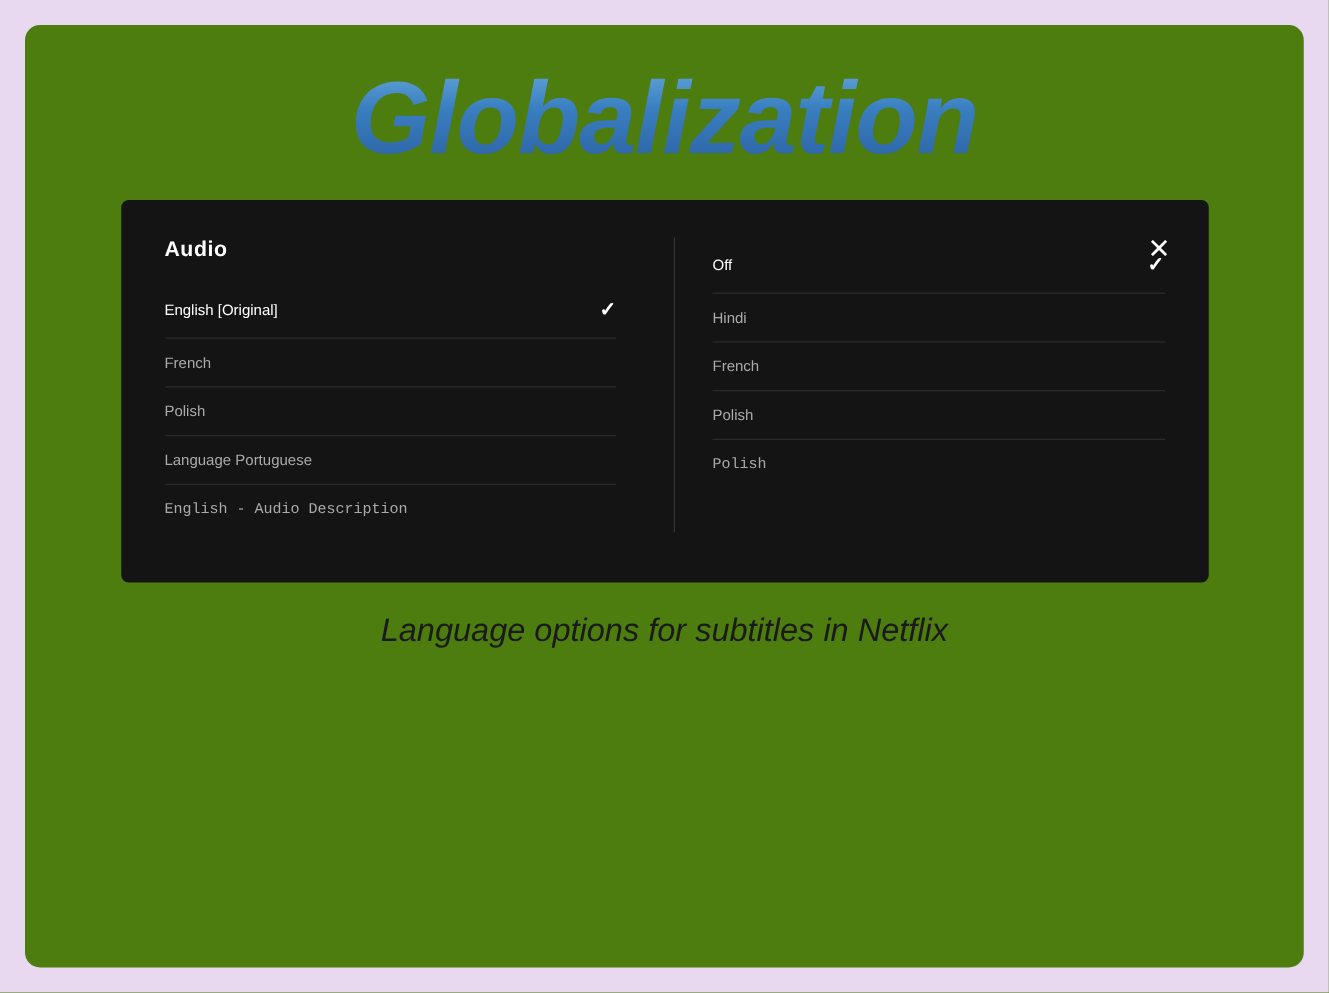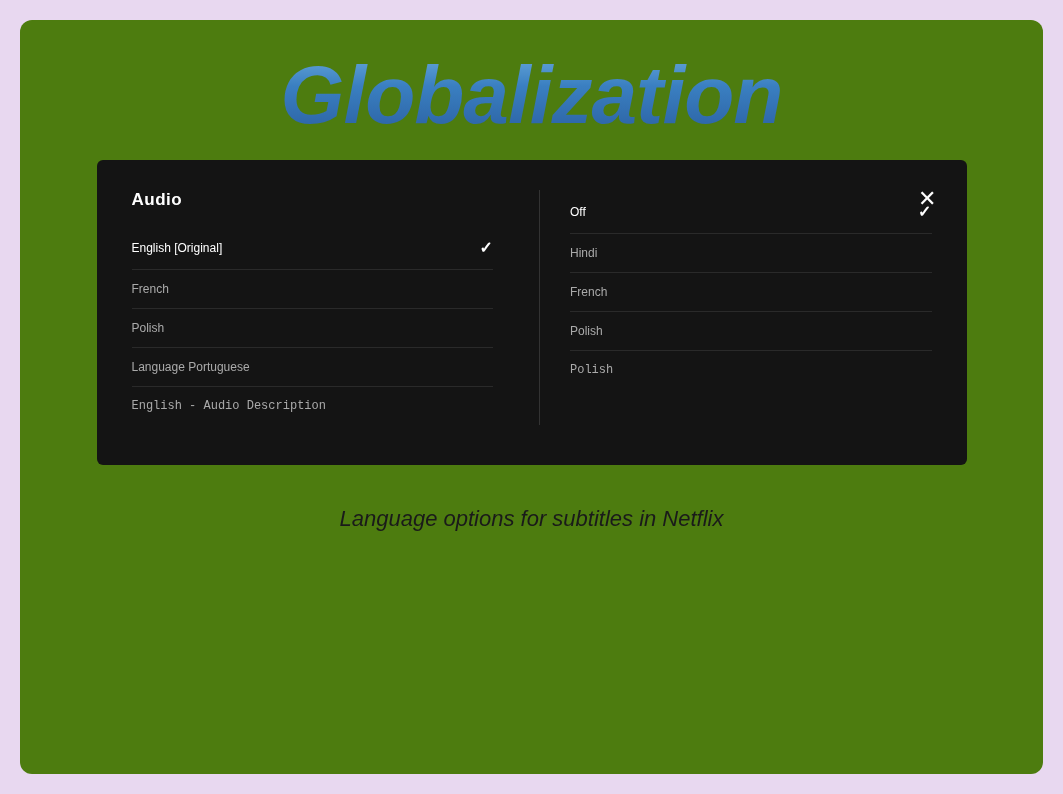--- a/index.html
+++ b/index.html
@@ -115,25 +115,25 @@
       color: #ffffff;
     }
 
     .checkmark {
       color: #ffffff;
       font-size: 16px;
       font-weight: 700;
     }
 
     .caption {
-      font-size: 22px;
+      font-size: 26px;
       font-style: italic;
       color: #1a1a1a;
       text-align: left;
-      margin-top: 21px;
+      margin-top: 3px;
     }
   </style>
 </head>
 <body>
 
 <div class="page-wrapper">
   <h1 class="title">Globalization</h1>
 
   <div class="netflix-panel">
     <button class="close-btn">✕</button>

